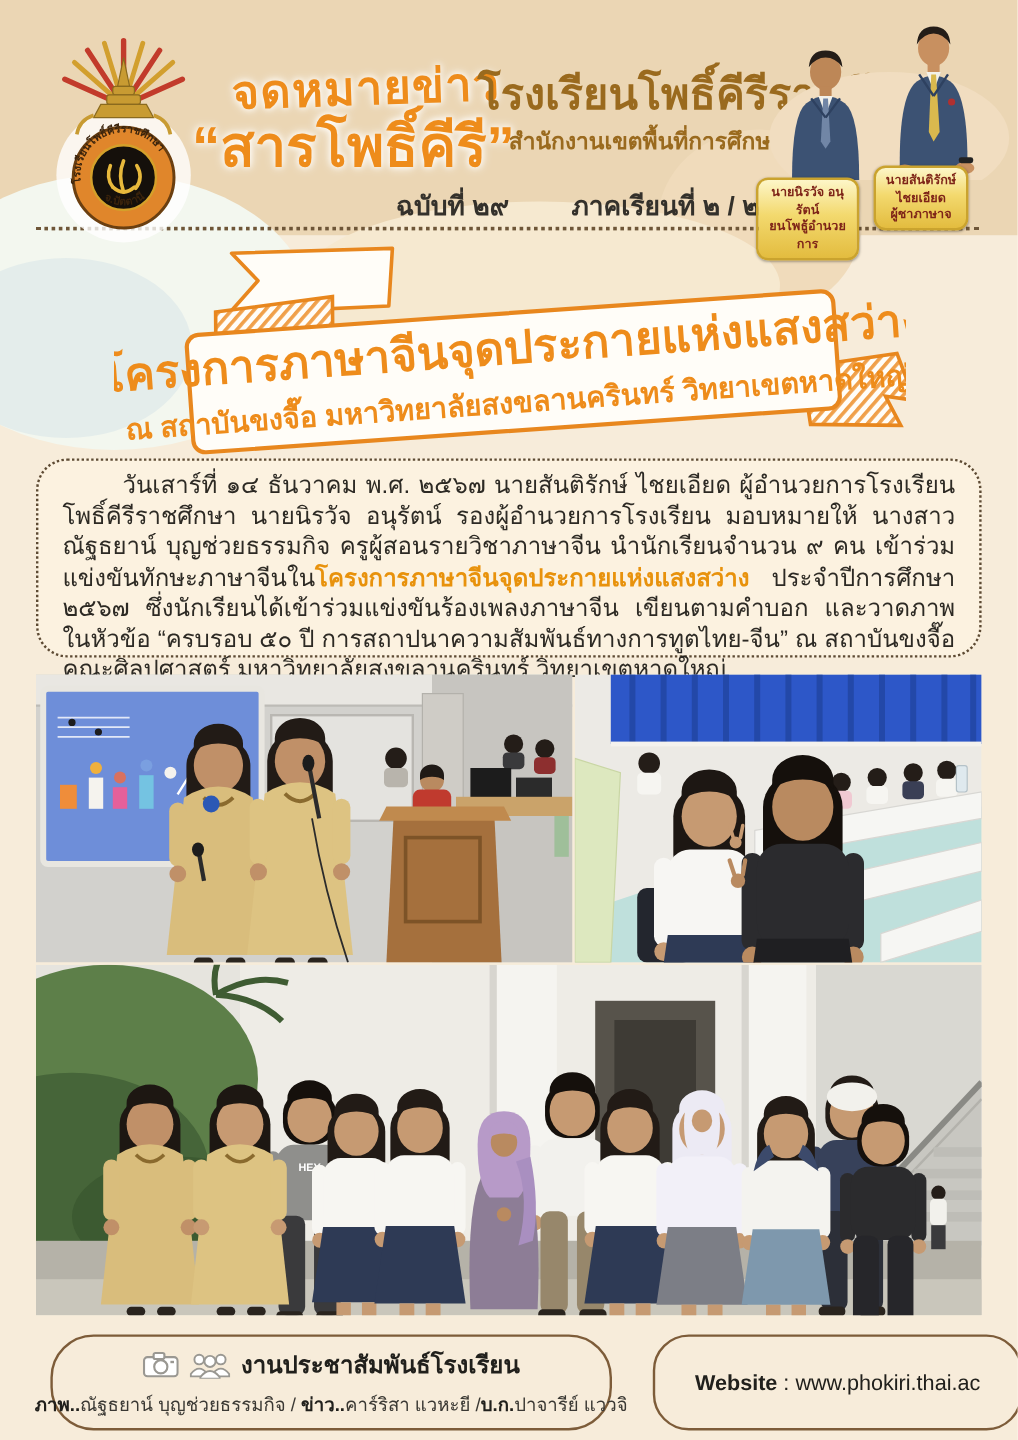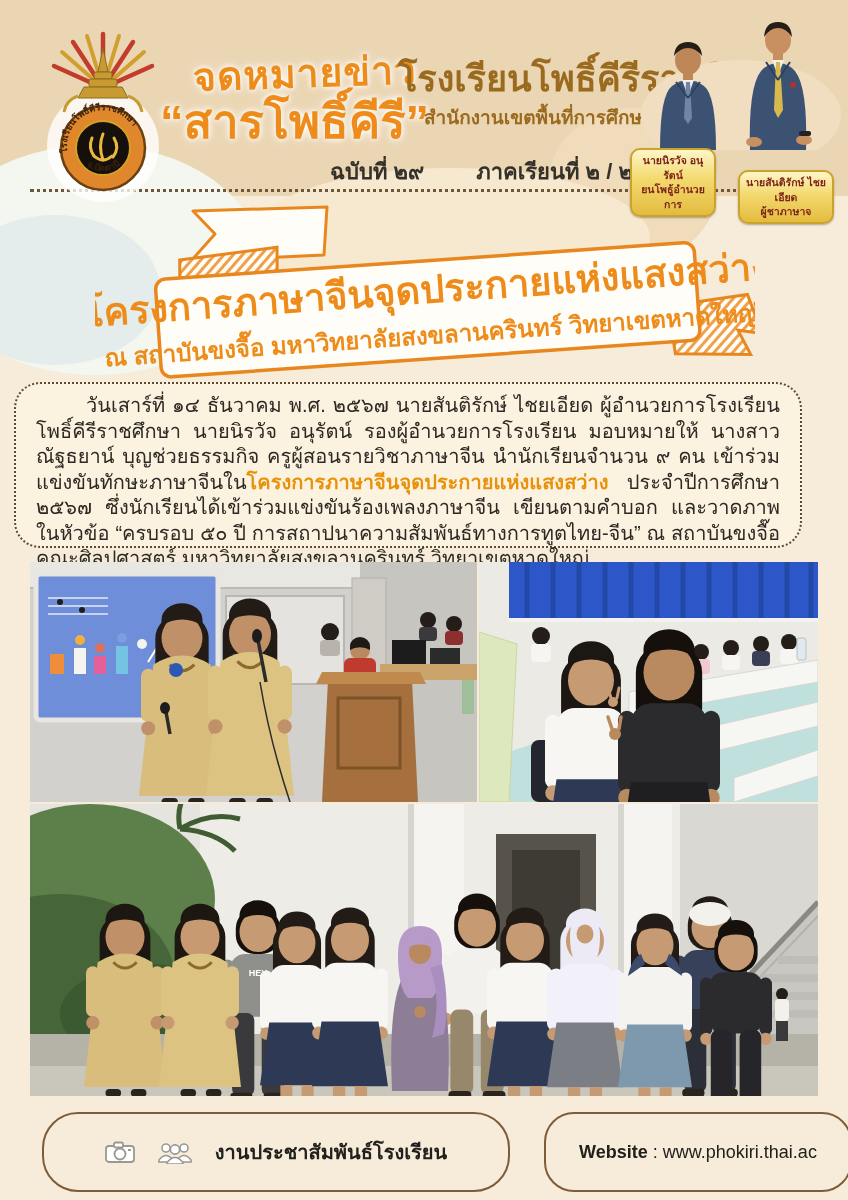--- a/index.html
+++ b/index.html
@@ -21,39 +21,39 @@
   .school-name{left:398px;top:50px;font-size:36px;font-weight:800;color:#9a6a1e;z-index:3;white-space:nowrap;}
   .district{left:424px;top:102px;font-size:19px;font-weight:bold;color:#9a6a1e;z-index:3;white-space:nowrap;}
   .issue-line{left:330px;top:154px;display:flex;gap:52px;font-size:22px;font-weight:bold;color:#34312b;z-index:3;}
   .dotted-sep{left:30px;top:189px;width:786px;height:0;border-top:3.5px dotted #6e5638;z-index:2;}
   .directors{left:626px;top:10px;width:216px;height:190px;z-index:5;}
   .dir-label{position:absolute;background:linear-gradient(180deg,#fdf6c8 0%,#f3d96e 45%,#e3bc3f 100%);
              border:2px solid #caa32e;border-radius:10px;box-shadow:0 1px 2px rgba(0,0,0,.3);
              color:#7e2418;font-size:10.5px;font-weight:bold;text-align:center;
              padding:3px 2px;line-height:1.4;box-sizing:border-box;}
   .dl1{left:4px;top:138px;width:86px;}
-  .dl2{left:112px;top:128px;width:96px;margin-top:32px;}
+  .dl2{left:102px;top:128px;width:79px;}
   
   .ribbon{left:95px;top:203px;width:660px;height:178px;z-index:3;}
   
-  .article-box{left:14px;top:382px;width:788px;height:166px;border:2.5px dotted #5d4a33;border-radius:26px;
+  .article-box{left:30px;top:382px;width:788px;height:166px;border:2.5px dotted #5d4a33;border-radius:26px;
                background:#fcf2e0;box-sizing:border-box;padding:9px 20px 6px;z-index:3;
                font-size:20px;line-height:25.5px;text-align:justify;color:#2d2a24;text-indent:50px;}
   .article-box .hl{color:#e8920c;font-weight:bold;}
   
   .photo{z-index:3;display:block;}
   .p1{left:30px;top:562px;width:447px;height:240px;}
   .p2{left:479px;top:562px;width:339px;height:240px;}
   .p3{left:30px;top:804px;width:788px;height:292px;}
   
   .fbox{border:2px solid #7d5c39;box-sizing:border-box;z-index:3;display:flex;flex-direction:column;
         justify-content:center;align-items:center;color:#21201c;}
   .fleft{left:42px;top:1112px;width:468px;height:80px;border-radius:36px;gap:5px;}
   .fright{left:544px;top:1112px;width:308px;height:80px;border-radius:30px;gap:20px;}
-  .pr-row{display:flex;align-items:center;gap:23px;}
+  .pr-row{display:flex;align-items:center;gap:9px;}
   .pr-title{font-size:20px;font-weight:bold;}
   .credits{font-size:15.5px;color:#3a3833;white-space:nowrap;}
   .credits .b{font-weight:bold;color:#21201c;}
   .weburl{font-size:18px;}
   .addr{font-size:14.5px;}
   .fright .b{font-weight:bold;}
 </style>
 </head>
 <body>
 
@@ -409,20 +409,23 @@
           <circle cx="8" cy="8" r="4"></circle>
             <path d="M1,20 q7,-9 14,0 v2 h-14 z"></path>
           <circle cx="26" cy="8" r="4"></circle>
             <path d="M19,20 q7,-9 14,0 v2 h-14 z"></path>
           <circle cx="17" cy="9.5" r="4.6"></circle>
             <path d="M9,22.5 q8,-10 16,0 v1.5 h-16 z"></path>
         </g>
       </svg>
       <span class="pr-title">งานประชาสัมพันธ์โรงเรียน</span>
     </div>
+    <div class="credits">
+      <span class="b">ภาพ..</span><span>ณัฐธยาน์ บุญช่วยธรรมกิจ</span><span> / </span><span class="b">ข่าว..</span><span>คาร์ริสา แวหะยี</span><span> /</span><span class="b">บ.ก.</span><span>ปาจารีย์ แววจิ</span>
+    </div>
   </div>
 
   <div class="abs fbox fright">
     <div class="weburl">
       <span class="b">Website</span><span> : </span><span>www.phokiri.thai.ac</span>
     </div>
   </div>
 
 </div>
 

